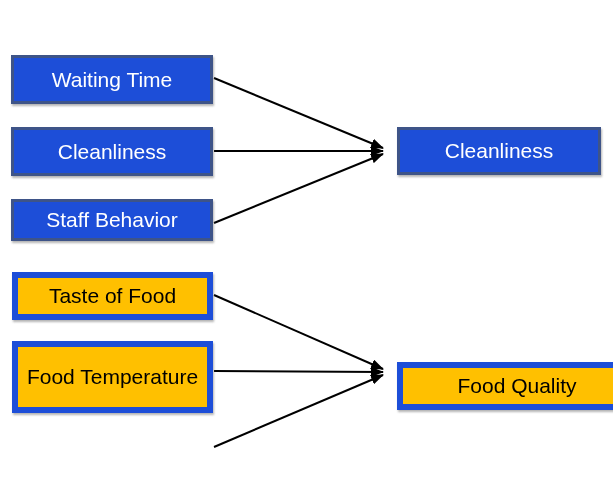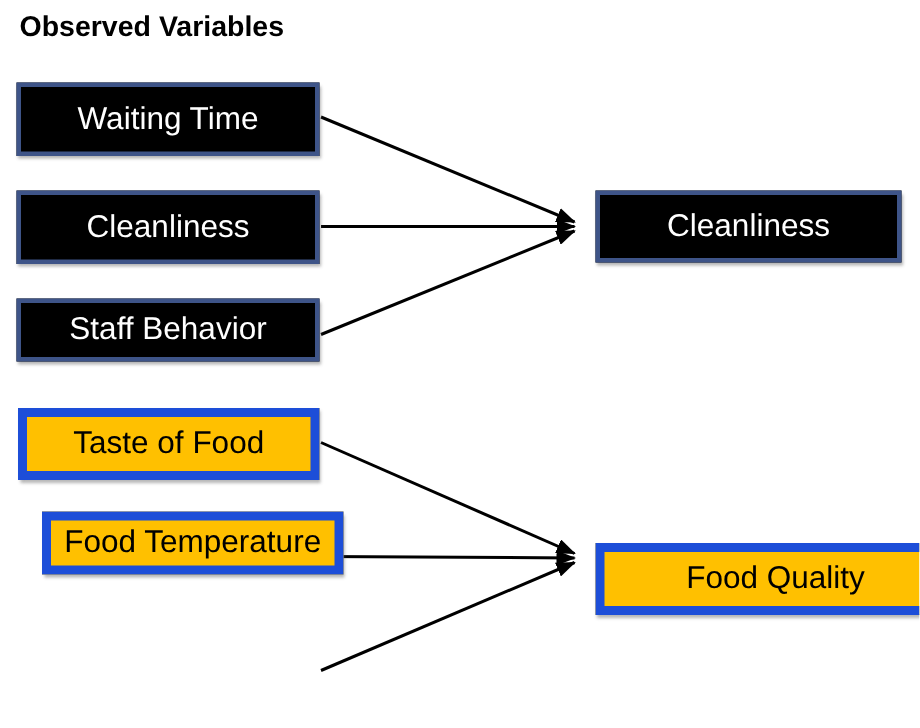--- a/index.html
+++ b/index.html
@@ -30,36 +30,36 @@
     position: absolute;
     box-sizing: border-box;
     display: flex;
     align-items: center;
     justify-content: center;
     font-size: 21px;
     white-space: nowrap;
     box-shadow: 1px 2px 2px rgba(90, 90, 90, 0.45);
   }
   .box.blue {
-    background: #000000;
+    background: #1d4ed8;
     border: 3px solid #3E5488;
     color: #ffffff;
   }
   .box.yellow {
     background: #FFC000;
     border: 6px solid #1d4ed8;
     color: #000000;
   }
 
   
   #obs-0 { left: 11px;  top: 55px;  width: 202px; height: 49px; }
   #obs-1 { left: 11px;  top: 127px; width: 202px; height: 49px; }
   #obs-2 { left: 11px;  top: 199px; width: 202px; height: 42px; }
   #obs-3 { left: 12px;  top: 272px; width: 201px; height: 48px; }
-  #obs-4 { left: 12px;  top: 341px; width: 201px; height: 42px; margin-left: 16px; }
+  #obs-4 { left: 12px;  top: 341px; width: 201px; height: 72px; }
   #obs-5 { left: 12px;  top: 423px; width: 201px; height: 49px; }
 
   
   #factor-0 { left: 397px; top: 127px; width: 204px; height: 48px; }
   #factor-1 { left: 397px; top: 362px; width: 240px; height: 48px; }
 
   #arrow-layer {
     position: absolute;
     left: 0; top: 0;
     width: 613px;
@@ -69,21 +69,20 @@
   #arrow-layer line {
     stroke: #000000;
     stroke-width: 2;
   }
 </style>
 </head>
 <body>
 
 <div id="canvas">
 
-  <div id="title-left" class="title">Observed Variables</div>
 
 
   <svg id="arrow-layer" viewBox="0 0 613 485" xmlns="http://www.w3.org/2000/svg">
     <defs>
       <marker id="ah" markerWidth="14" markerHeight="10" refX="12" refY="5" orient="auto" markerUnits="userSpaceOnUse">
         <path d="M0,0 L13,5 L0,10 z" fill="#000000"></path>
       </marker>
     </defs>
     <line x1="214" y1="78" x2="383" y2="148" marker-end="url(#ah)"></line>
     <line x1="214" y1="151" x2="383" y2="151" marker-end="url(#ah)"></line>

